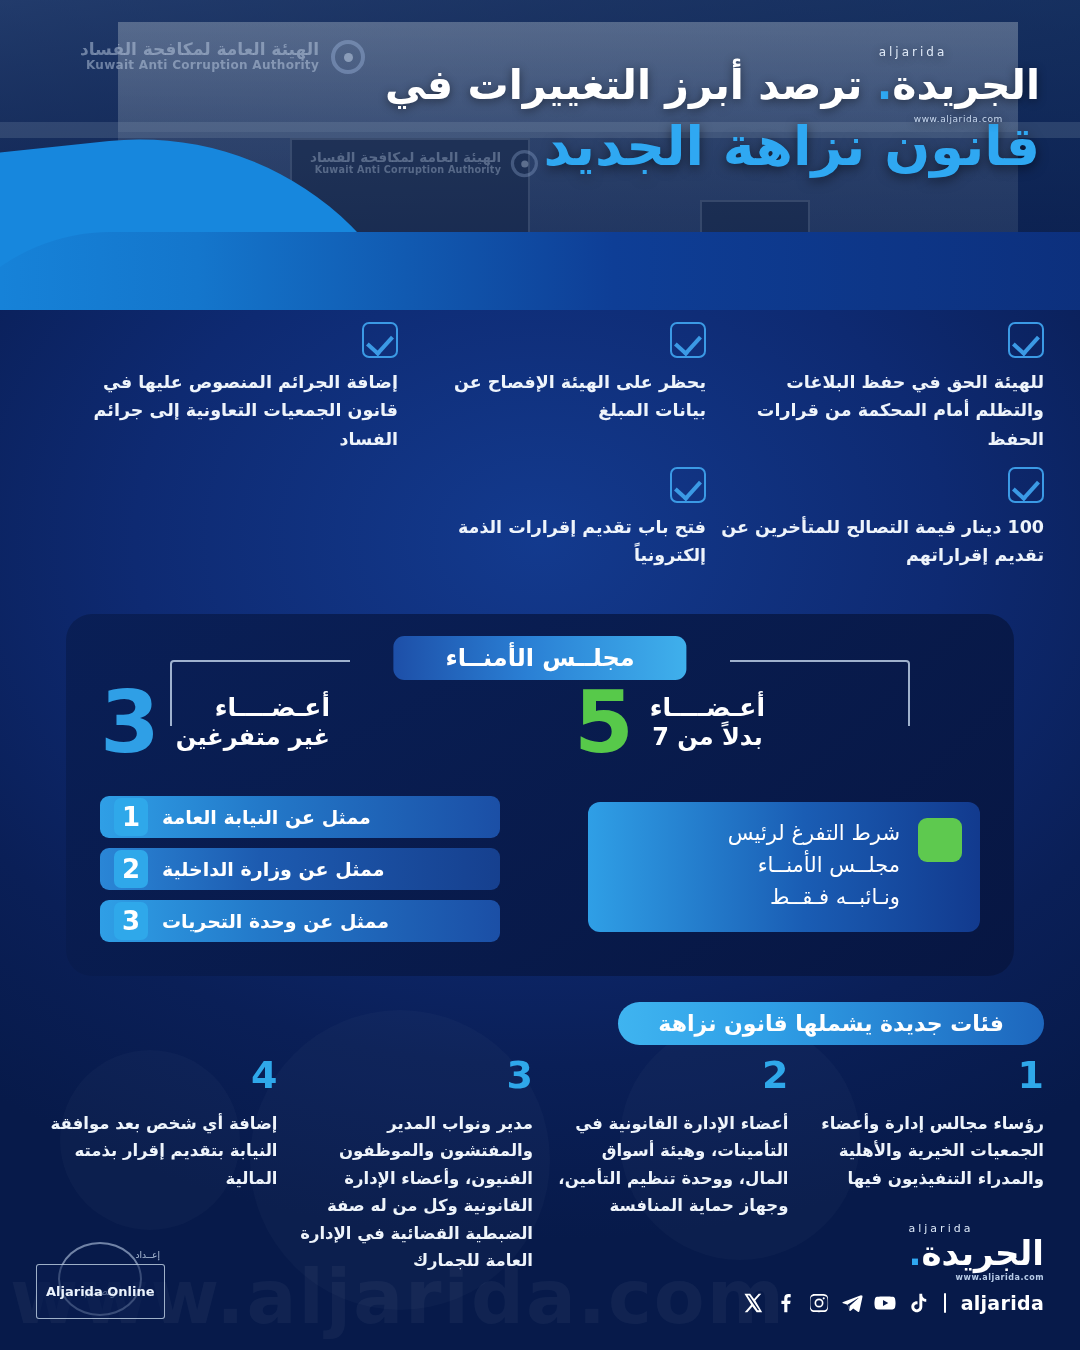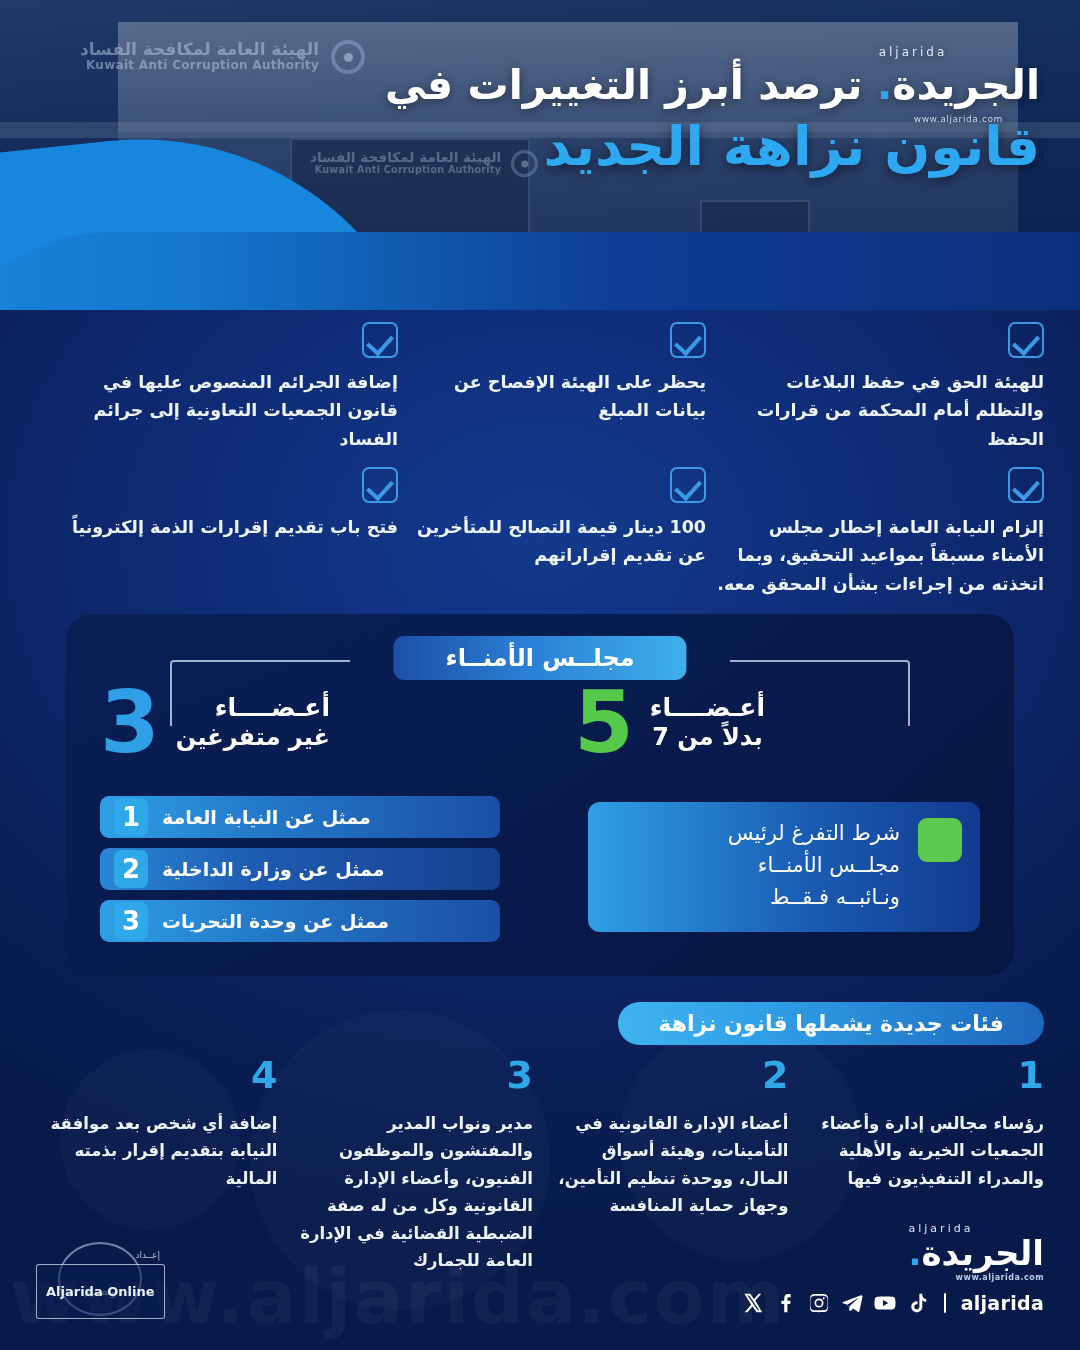--- a/index.html
+++ b/index.html
@@ -401,24 +401,20 @@
     <div class="chk-cell">
       <div class="chk-box"></div>
       <div class="chk-text">يحظر على الهيئة الإفصاح عن بيانات المبلغ</div>
     </div>
 
     <div class="chk-cell">
       <div class="chk-box"></div>
       <div class="chk-text">إضافة الجرائم المنصوص عليها في قانون الجمعيات التعاونية إلى جرائم الفساد</div>
     </div>
 
-    <div class="chk-cell">
-      <div class="chk-box"></div>
-      <div class="chk-text">إلزام النيابة العامة إخطار مجلس الأمناء مسبقاً بمواعيد التحقيق، وبما اتخذته من إجراءات بشأن المحقق معه.</div>
-    </div>
 
     <div class="chk-cell">
       <div class="chk-box"></div>
       <div class="chk-text">100 دينار قيمة التصالح للمتأخرين عن تقديم إقراراتهم</div>
     </div>
 
     <div class="chk-cell">
       <div class="chk-box"></div>
       <div class="chk-text">فتح باب تقديم إقرارات الذمة إلكترونياً</div>
     </div>

